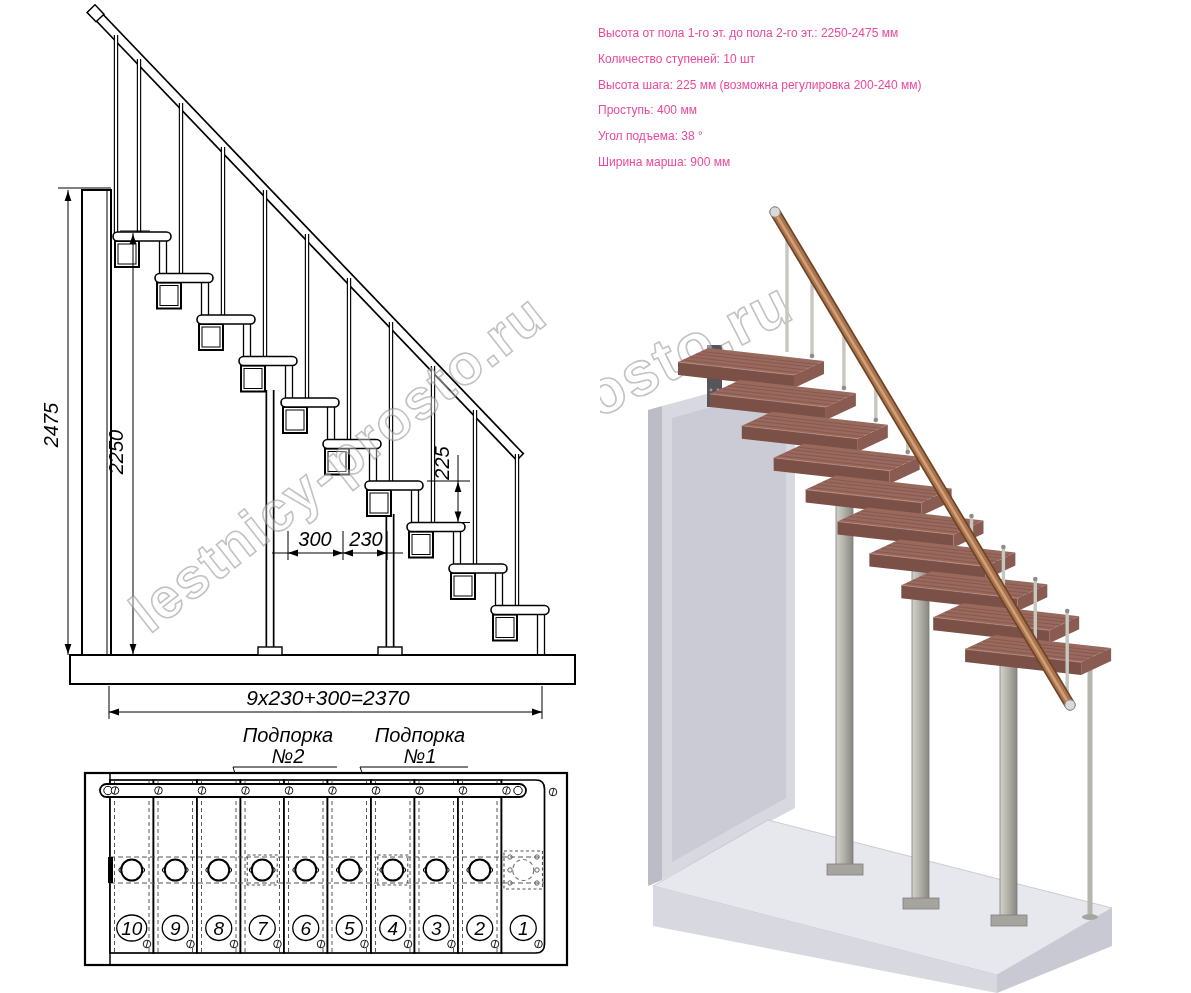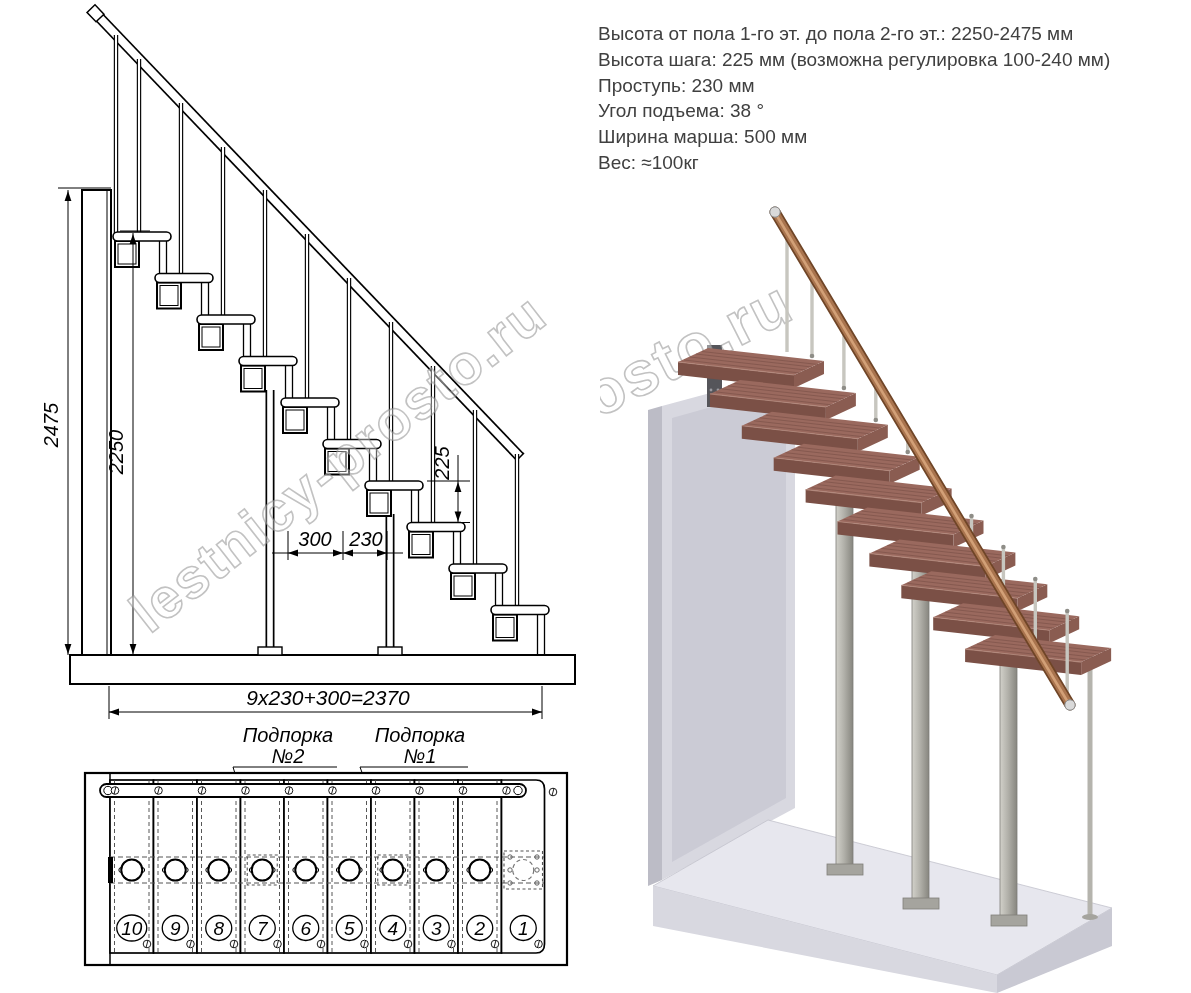--- a/index.html
+++ b/index.html
@@ -1,42 +1,42 @@
 <!DOCTYPE html>
 <html><head>
 <meta charset="utf-8">
 <style>
   html,body{margin:0;padding:0;background:#fff;}
   .canvas{position:relative;width:1191px;height:993px;background:#ffffff;overflow:hidden;
           font-family:"Liberation Sans",sans-serif;}
   .specs{position:absolute;left:598px;top:21px;z-index:5;}
-  .spec-line{font-size:19px;line-height:25.8px;color:#404040;white-space:nowrap;}
+  .spec-line{font-size:12px;line-height:25.8px;color:#ec4899;white-space:nowrap;}
   svg{position:absolute;}
   #side-svg{left:0;top:0;}
   #plan-svg{left:0;top:720px;}
   #iso-svg{left:600px;top:0;}
   .dimtxt{font:italic 20px "Liberation Sans",sans-serif;fill:#000;}
   .dimtxt-lg{font:italic 21px "Liberation Sans",sans-serif;fill:#000;}
   .lbl{font:italic 20px "Liberation Sans",sans-serif;fill:#000;}
   .stepnum{font:italic 19px "Liberation Sans",sans-serif;fill:#000;}
   .wmark{font:bold 56px "Liberation Sans",sans-serif;fill:#ffffff;fill-opacity:.38;
          stroke:#8f8f8f;stroke-opacity:.55;stroke-width:1.6px;letter-spacing:2px;}
 </style>
 </head>
 <body>
 
 <div class="canvas">
 
   <div class="specs">
     <div class="spec-line">Высота от пола 1-го эт. до пола 2-го эт.: 2250-2475 мм</div>
-    <div class="spec-line">Высота шага: 225 мм (возможна регулировка 100-240 мм)</div>
-    <div class="spec-line">Проступь: 230 мм</div>
+    <div class="spec-line">Количество ступеней: 10 шт</div>
+    <div class="spec-line">Высота шага: 225 мм (возможна регулировка 200-240 мм)</div>
+    <div class="spec-line">Проступь: 400 мм</div>
     <div class="spec-line">Угол подъема: 38 °</div>
-    <div class="spec-line">Ширина марша: 500 мм</div>
-    <div class="spec-line">Вес: ≈100кг</div>
+    <div class="spec-line">Ширина марша: 900 мм</div>
   </div>
 
   <svg id="side-svg" width="600" height="720" viewBox="0 0 600 720">
     <defs>
       <path id="arrL" d="M0,0 L10,-3.4 L10,3.4 Z" fill="#000"></path>
       <g id="sv-step">
         <line x1="46.5" y1="9" x2="46.5" y2="50" stroke="#000" stroke-width="1.3"></line>
         <line x1="53.5" y1="9" x2="53.5" y2="50" stroke="#000" stroke-width="1.3"></line>
         <rect x="2" y="9" width="24" height="26" fill="#fff" stroke="#000" stroke-width="2"></rect>
         <rect x="5" y="12" width="18" height="20" fill="none" stroke="#000" stroke-width="1"></rect>

